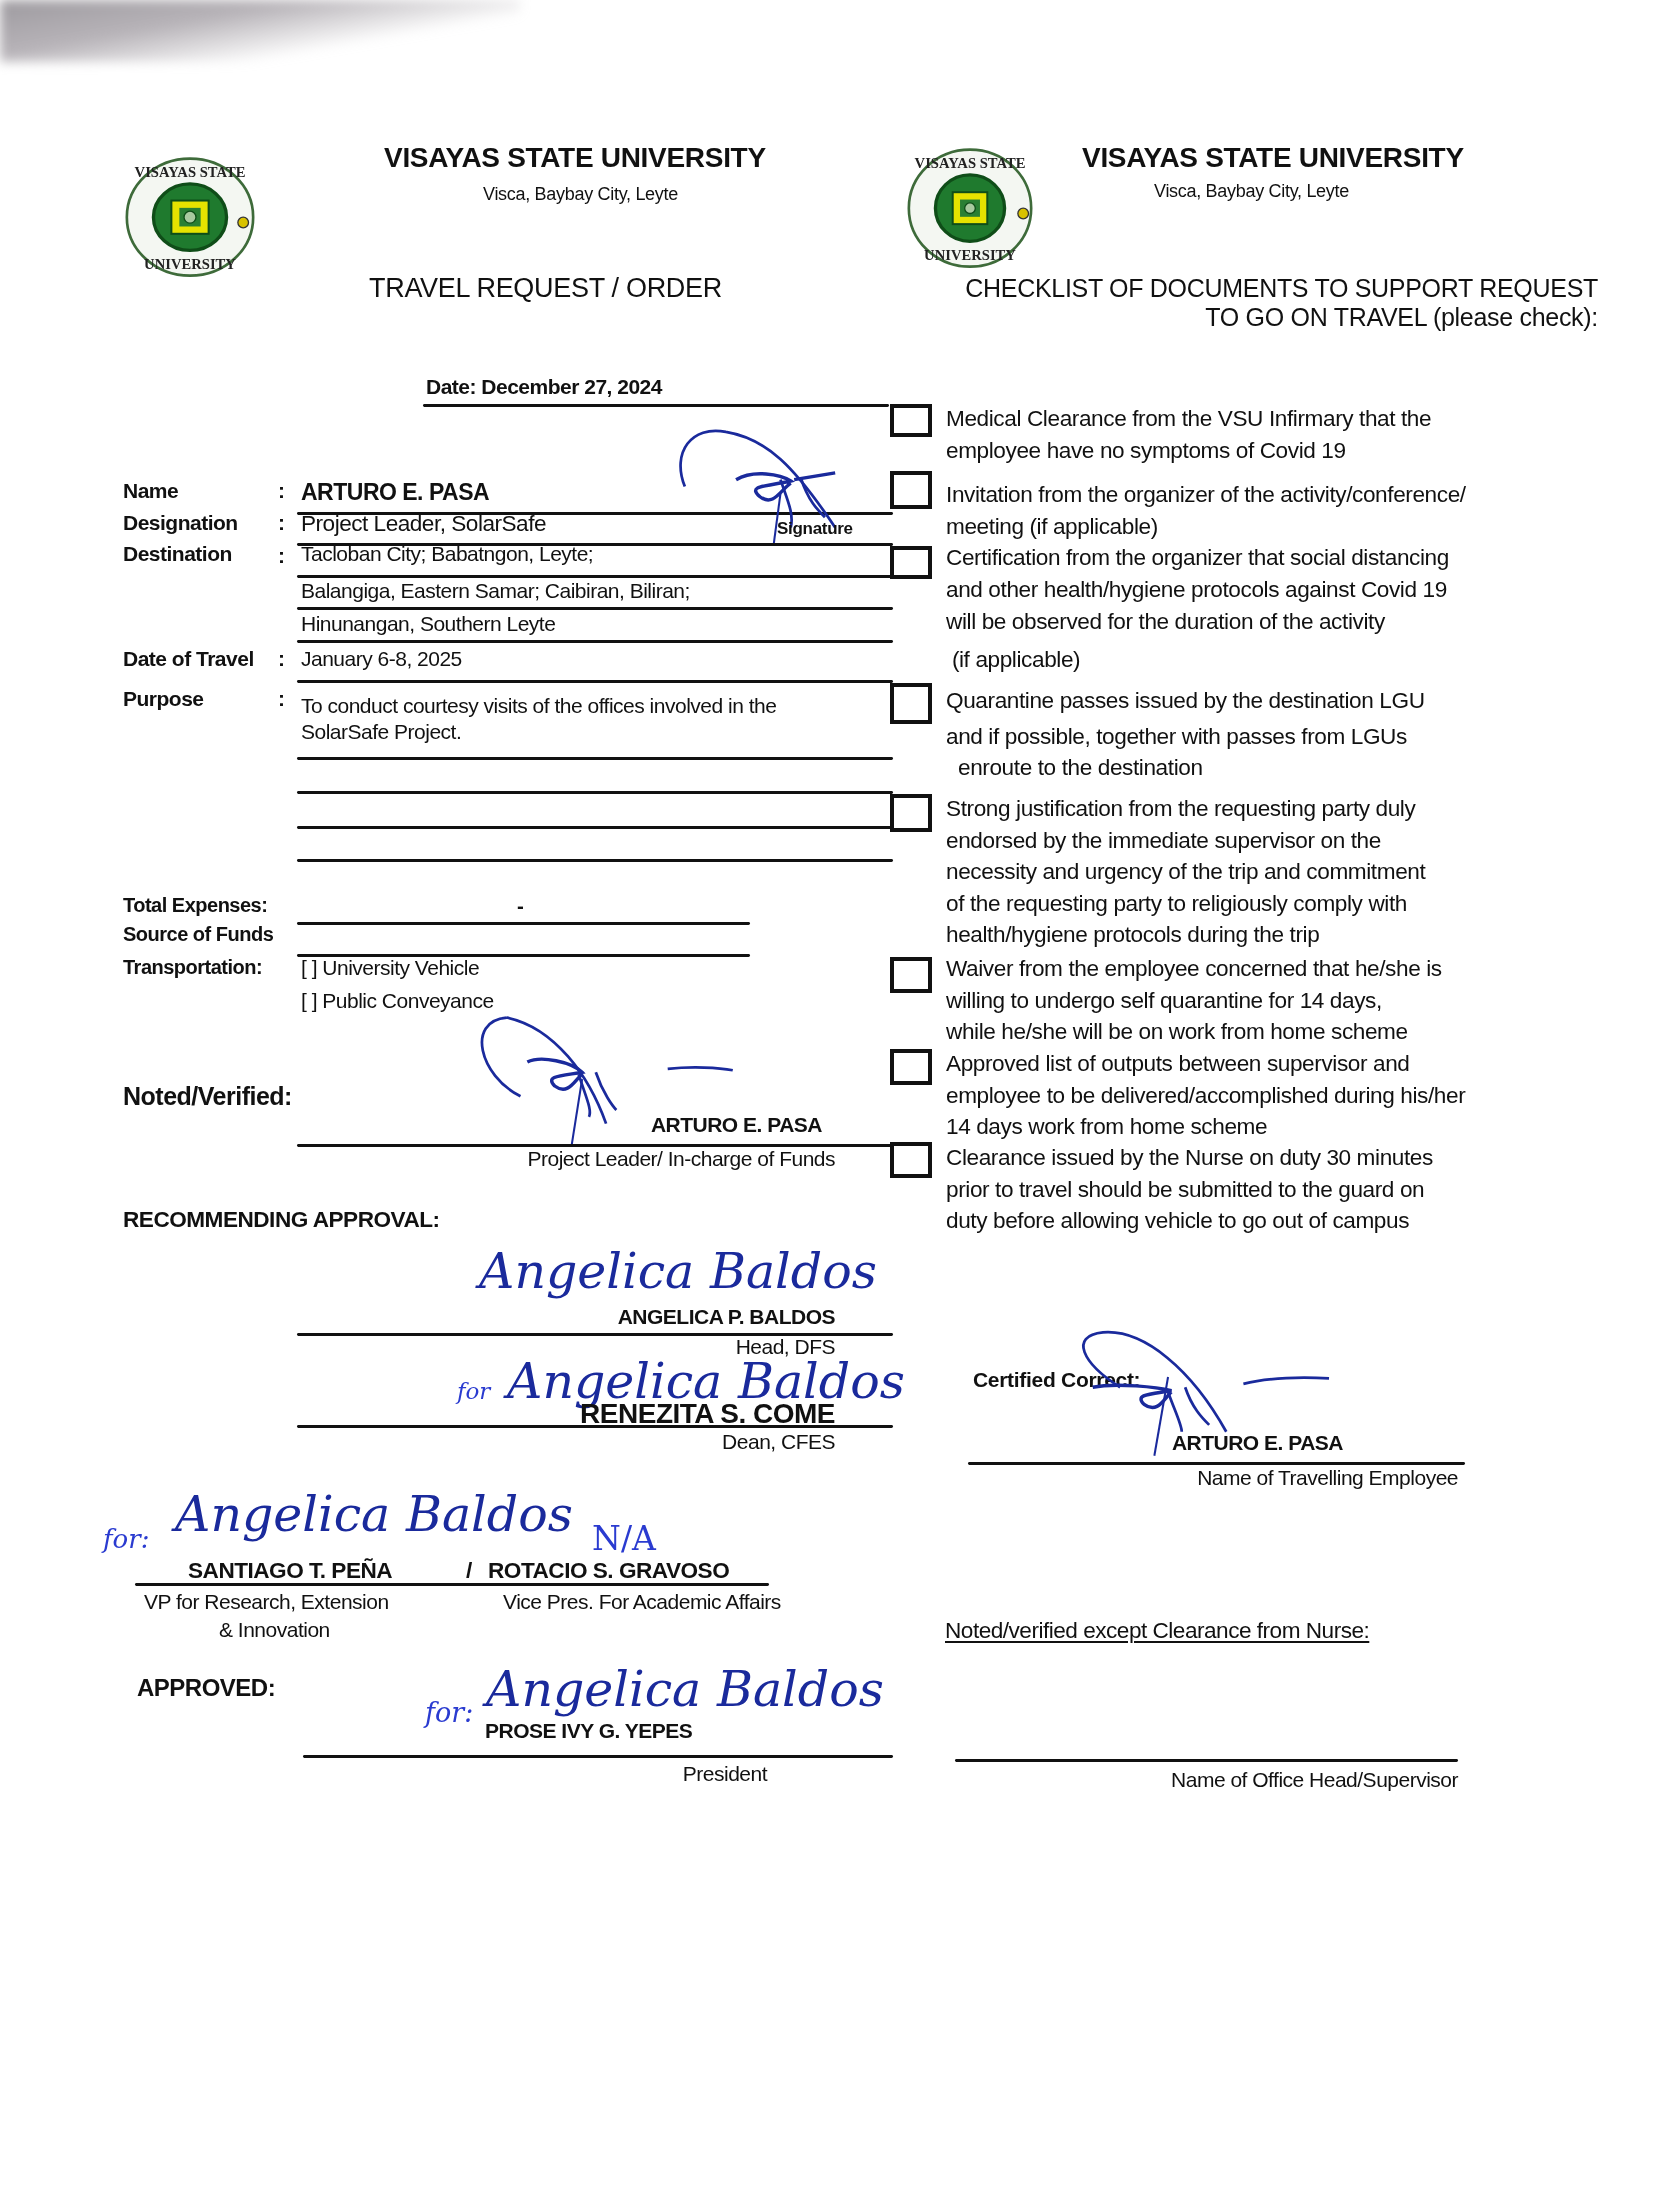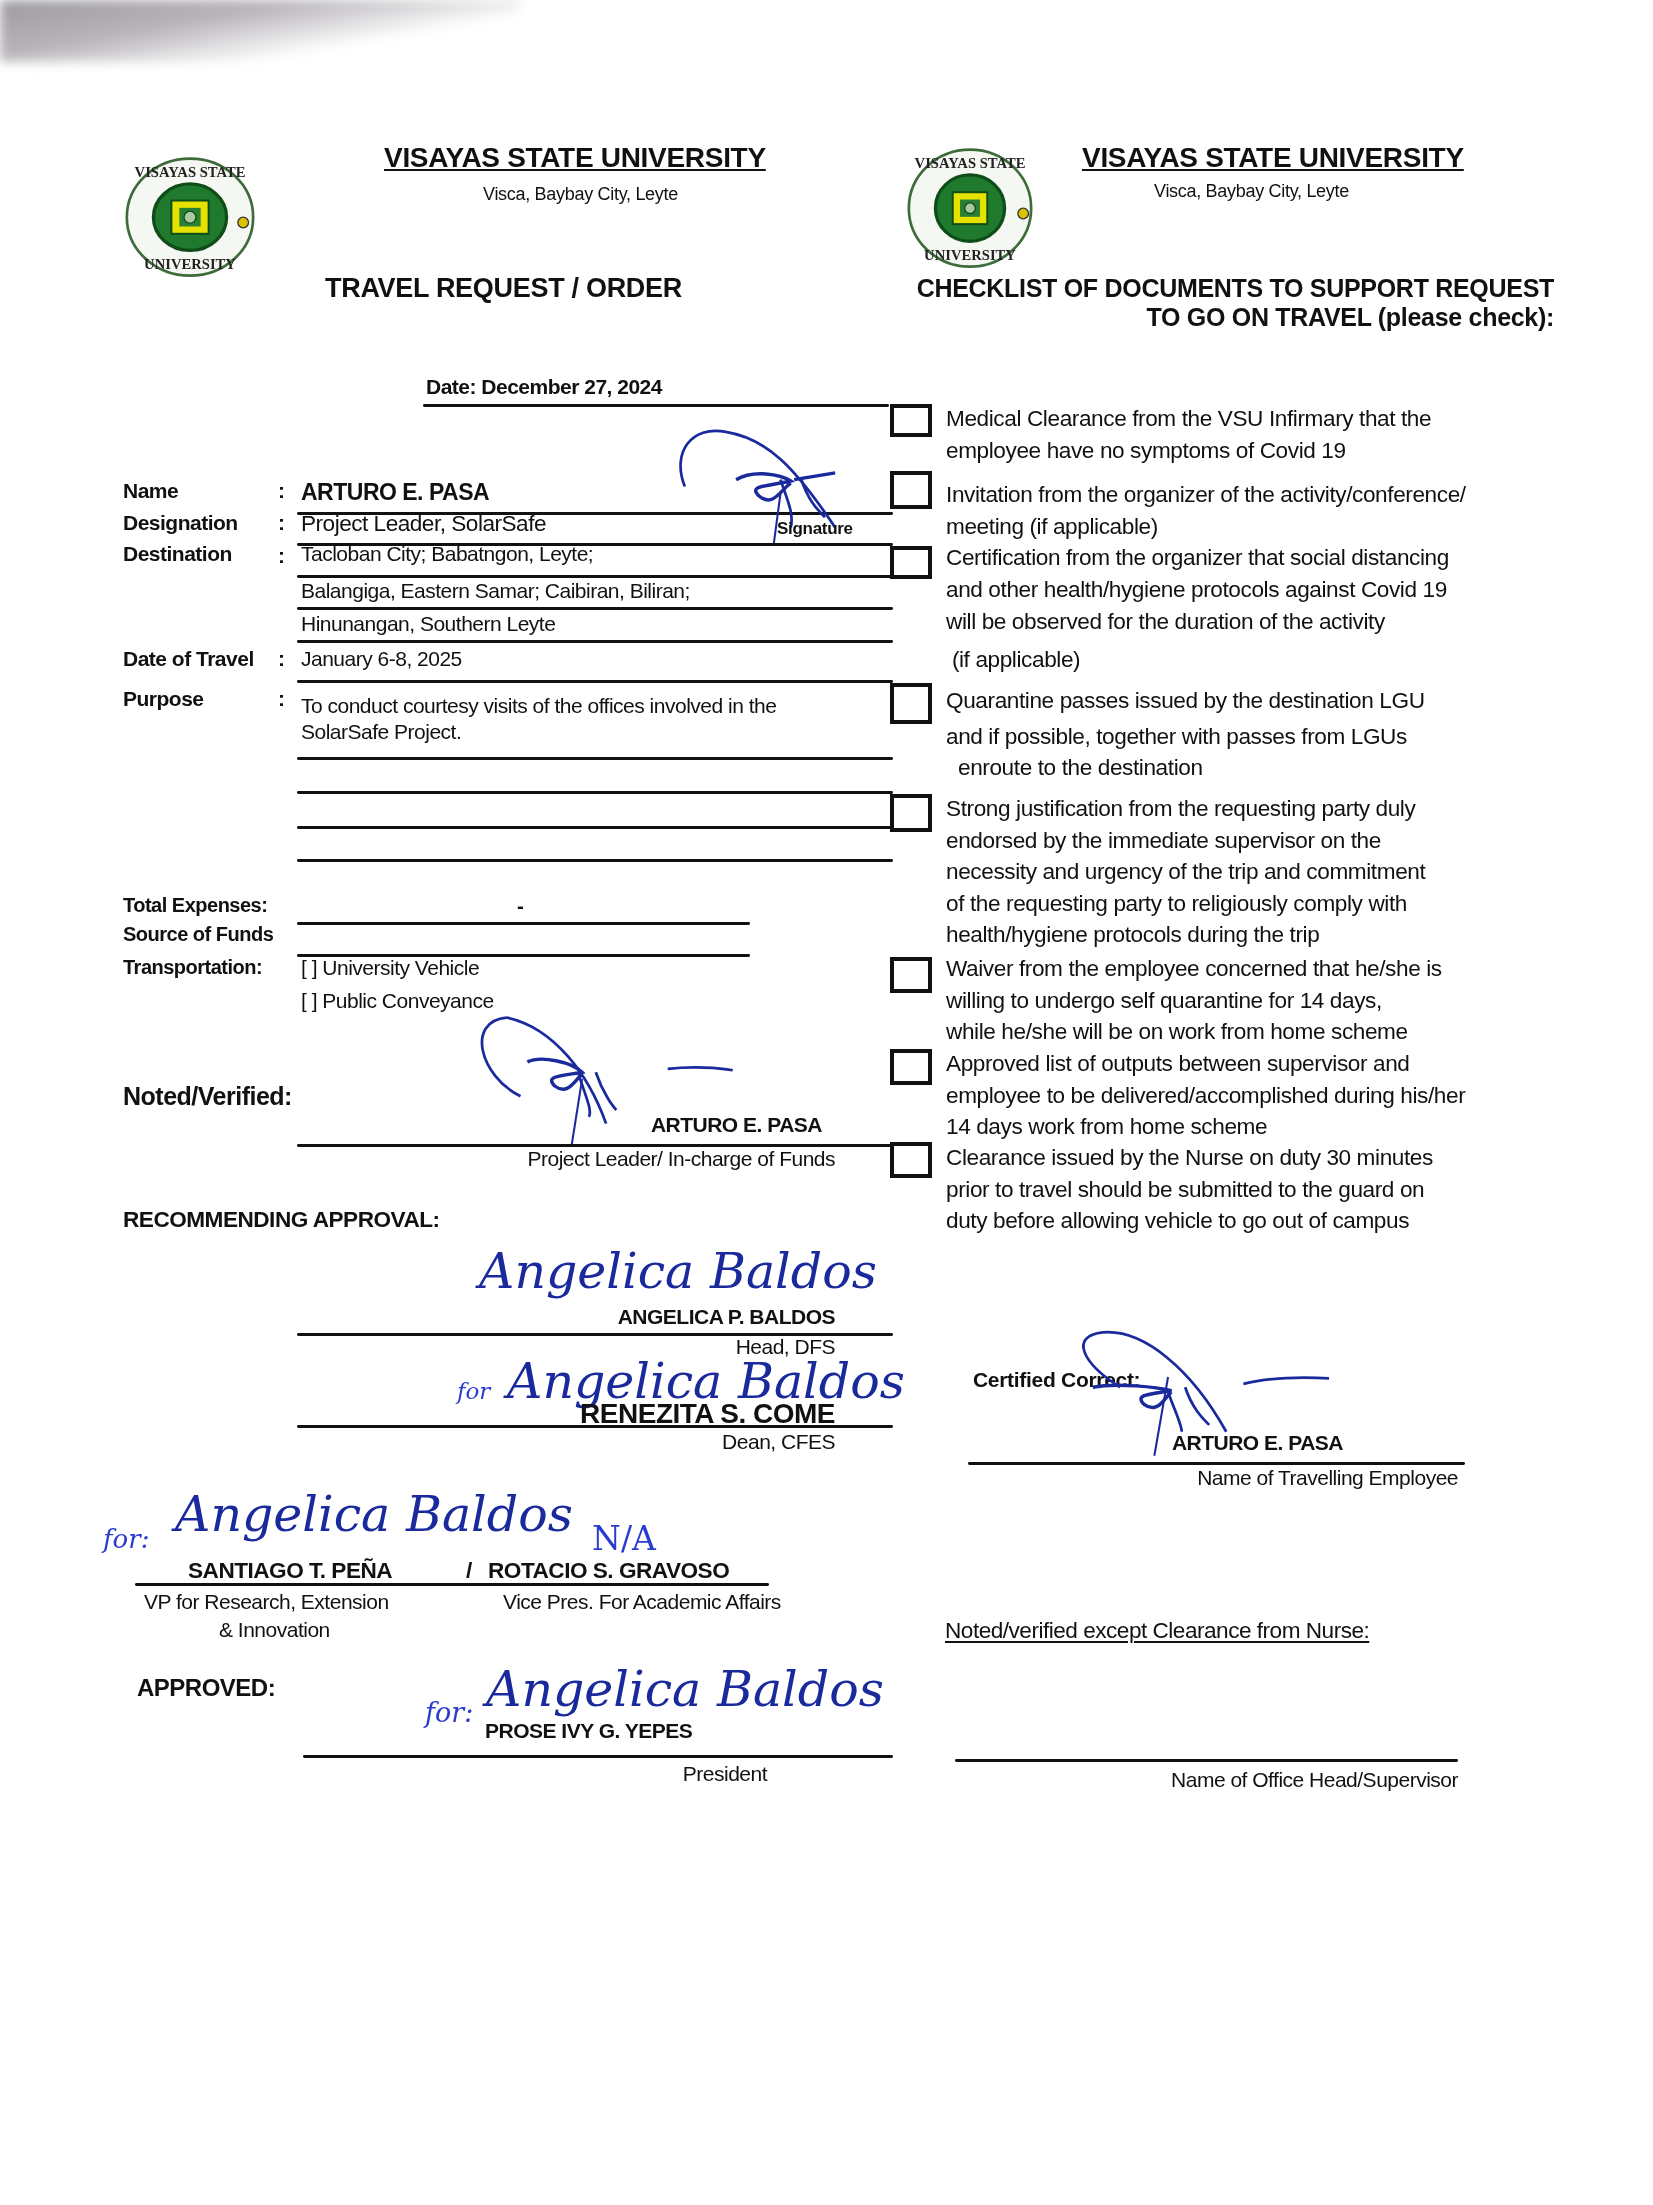--- a/index.html
+++ b/index.html
@@ -16,23 +16,23 @@
   }
   .abs { position:absolute; }
   .b { font-weight:bold; }
   .line { position:absolute; height:3.4px; background:#111; border-radius:1.4px; }
   .center { text-align:right; }
 
   
   .seal { position:absolute; width:134px; height:123px; }
 
   
-  .uni-name { font-size:28px; font-weight:bold; letter-spacing:-0.3px;text-decoration:underline; }
+  .uni-name { font-size:28px; font-weight:bold; letter-spacing:-0.3px; }
   .uni-addr { font-size:18px; letter-spacing:-0.3px;text-align:right; }
-  .form-title { font-size:27px; font-weight:bold; letter-spacing:-0.3px; }
+  .form-title { font-size:27px; font-weight:normal; letter-spacing:-0.3px;margin-left:44px; }
 
   .lbl { font-size:21px; font-weight:bold; letter-spacing:-0.5px; }
   .val { font-size:21px; letter-spacing:-0.5px; }
   .colon { font-size:21px; font-weight:bold; }
 
   
   .cbox {
     position:absolute; width:42px; height:33px;
     border:4.8px solid #111; background:#fff; box-sizing:border-box;
   }

